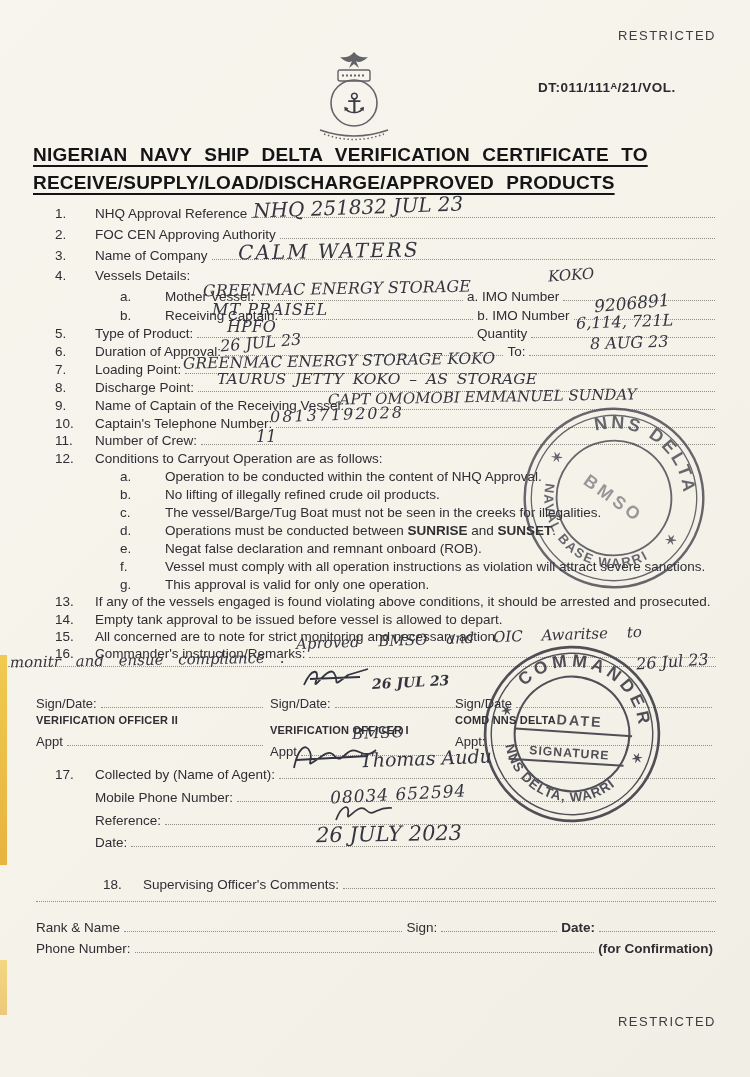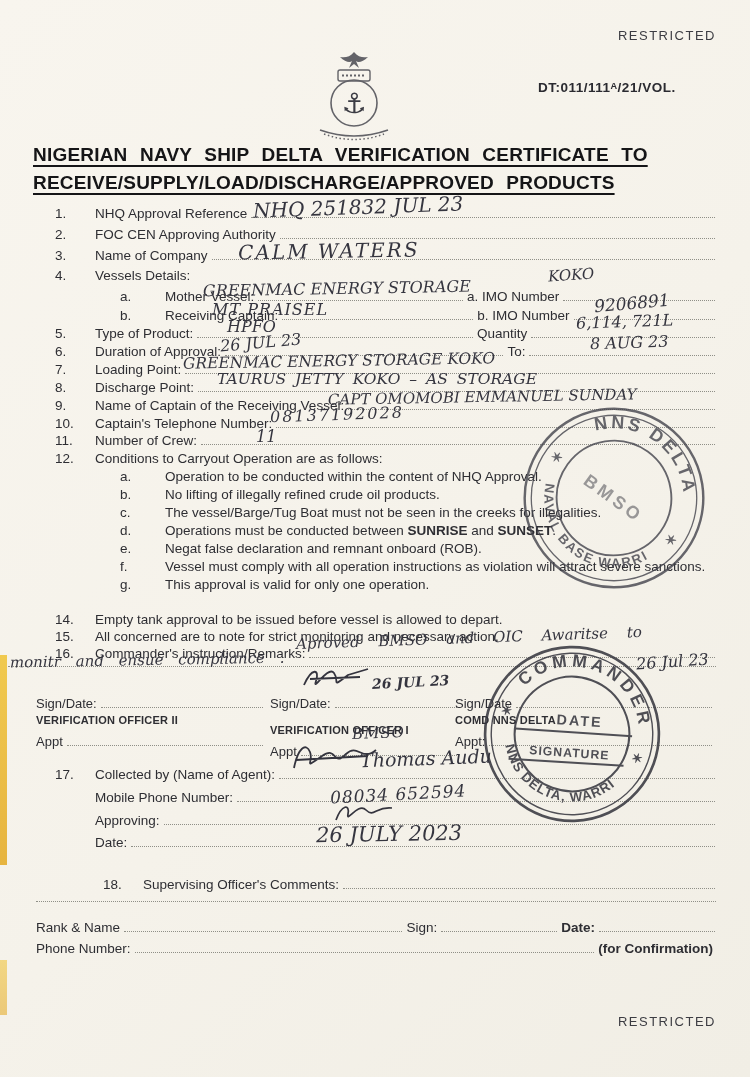--- a/index.html
+++ b/index.html
@@ -162,20 +162,24 @@
   </div>
   <div class="row" style="top:557px;left:120px;">
     <span class="numsub">f.</span>
     <span>Vessel must comply with all operation instructions as violation will attract severe sanctions.</span>
   </div>
   <div class="row" style="top:575px;left:120px;">
     <span class="numsub">g.</span>
     <span>This approval is valid for only one operation.</span>
   </div>
 
+  <div class="row" style="top:592px;">
+    <span class="num">13.</span>
+    <span>If any of the vessels engaged is found violating above conditions, it should be arrested and prosecuted.</span>
+  </div>
   <div class="row" style="top:610px;">
     <span class="num">14.</span>
     <span>Empty tank approval to be issued before vessel is allowed to depart.</span>
   </div>
   <div class="row" style="top:627px;">
     <span class="num">15.</span>
     <span>All concerned are to note for strict monitoring and necessary action.</span>
   </div>
   <div class="row" style="top:644px;">
     <span class="num">16.</span>
@@ -221,21 +225,21 @@
   <div class="row" style="top:765px;">
     <span class="num">17.</span>
     <span class="lbl">Collected by (Name of Agent):</span>
     <span class="leader"></span>
   </div>
   <div class="row" style="top:788px;left:95px;">
     <span class="lbl">Mobile Phone Number:</span>
     <span class="leader"></span>
   </div>
   <div class="row" style="top:811px;left:95px;">
-    <span class="lbl">Approving:</span>
+    <span class="lbl">Reference:</span>
     <span class="leader"></span>
   </div>
   <div class="row" style="top:833px;left:95px;">
     <span class="lbl">Date:</span>
     <span class="leader"></span>
   </div>
 
   <div class="row" style="top:875px;margin-left:48px;">
     <span class="num">18.</span>
     <span class="lbl">Supervising Officer's Comments:</span>

